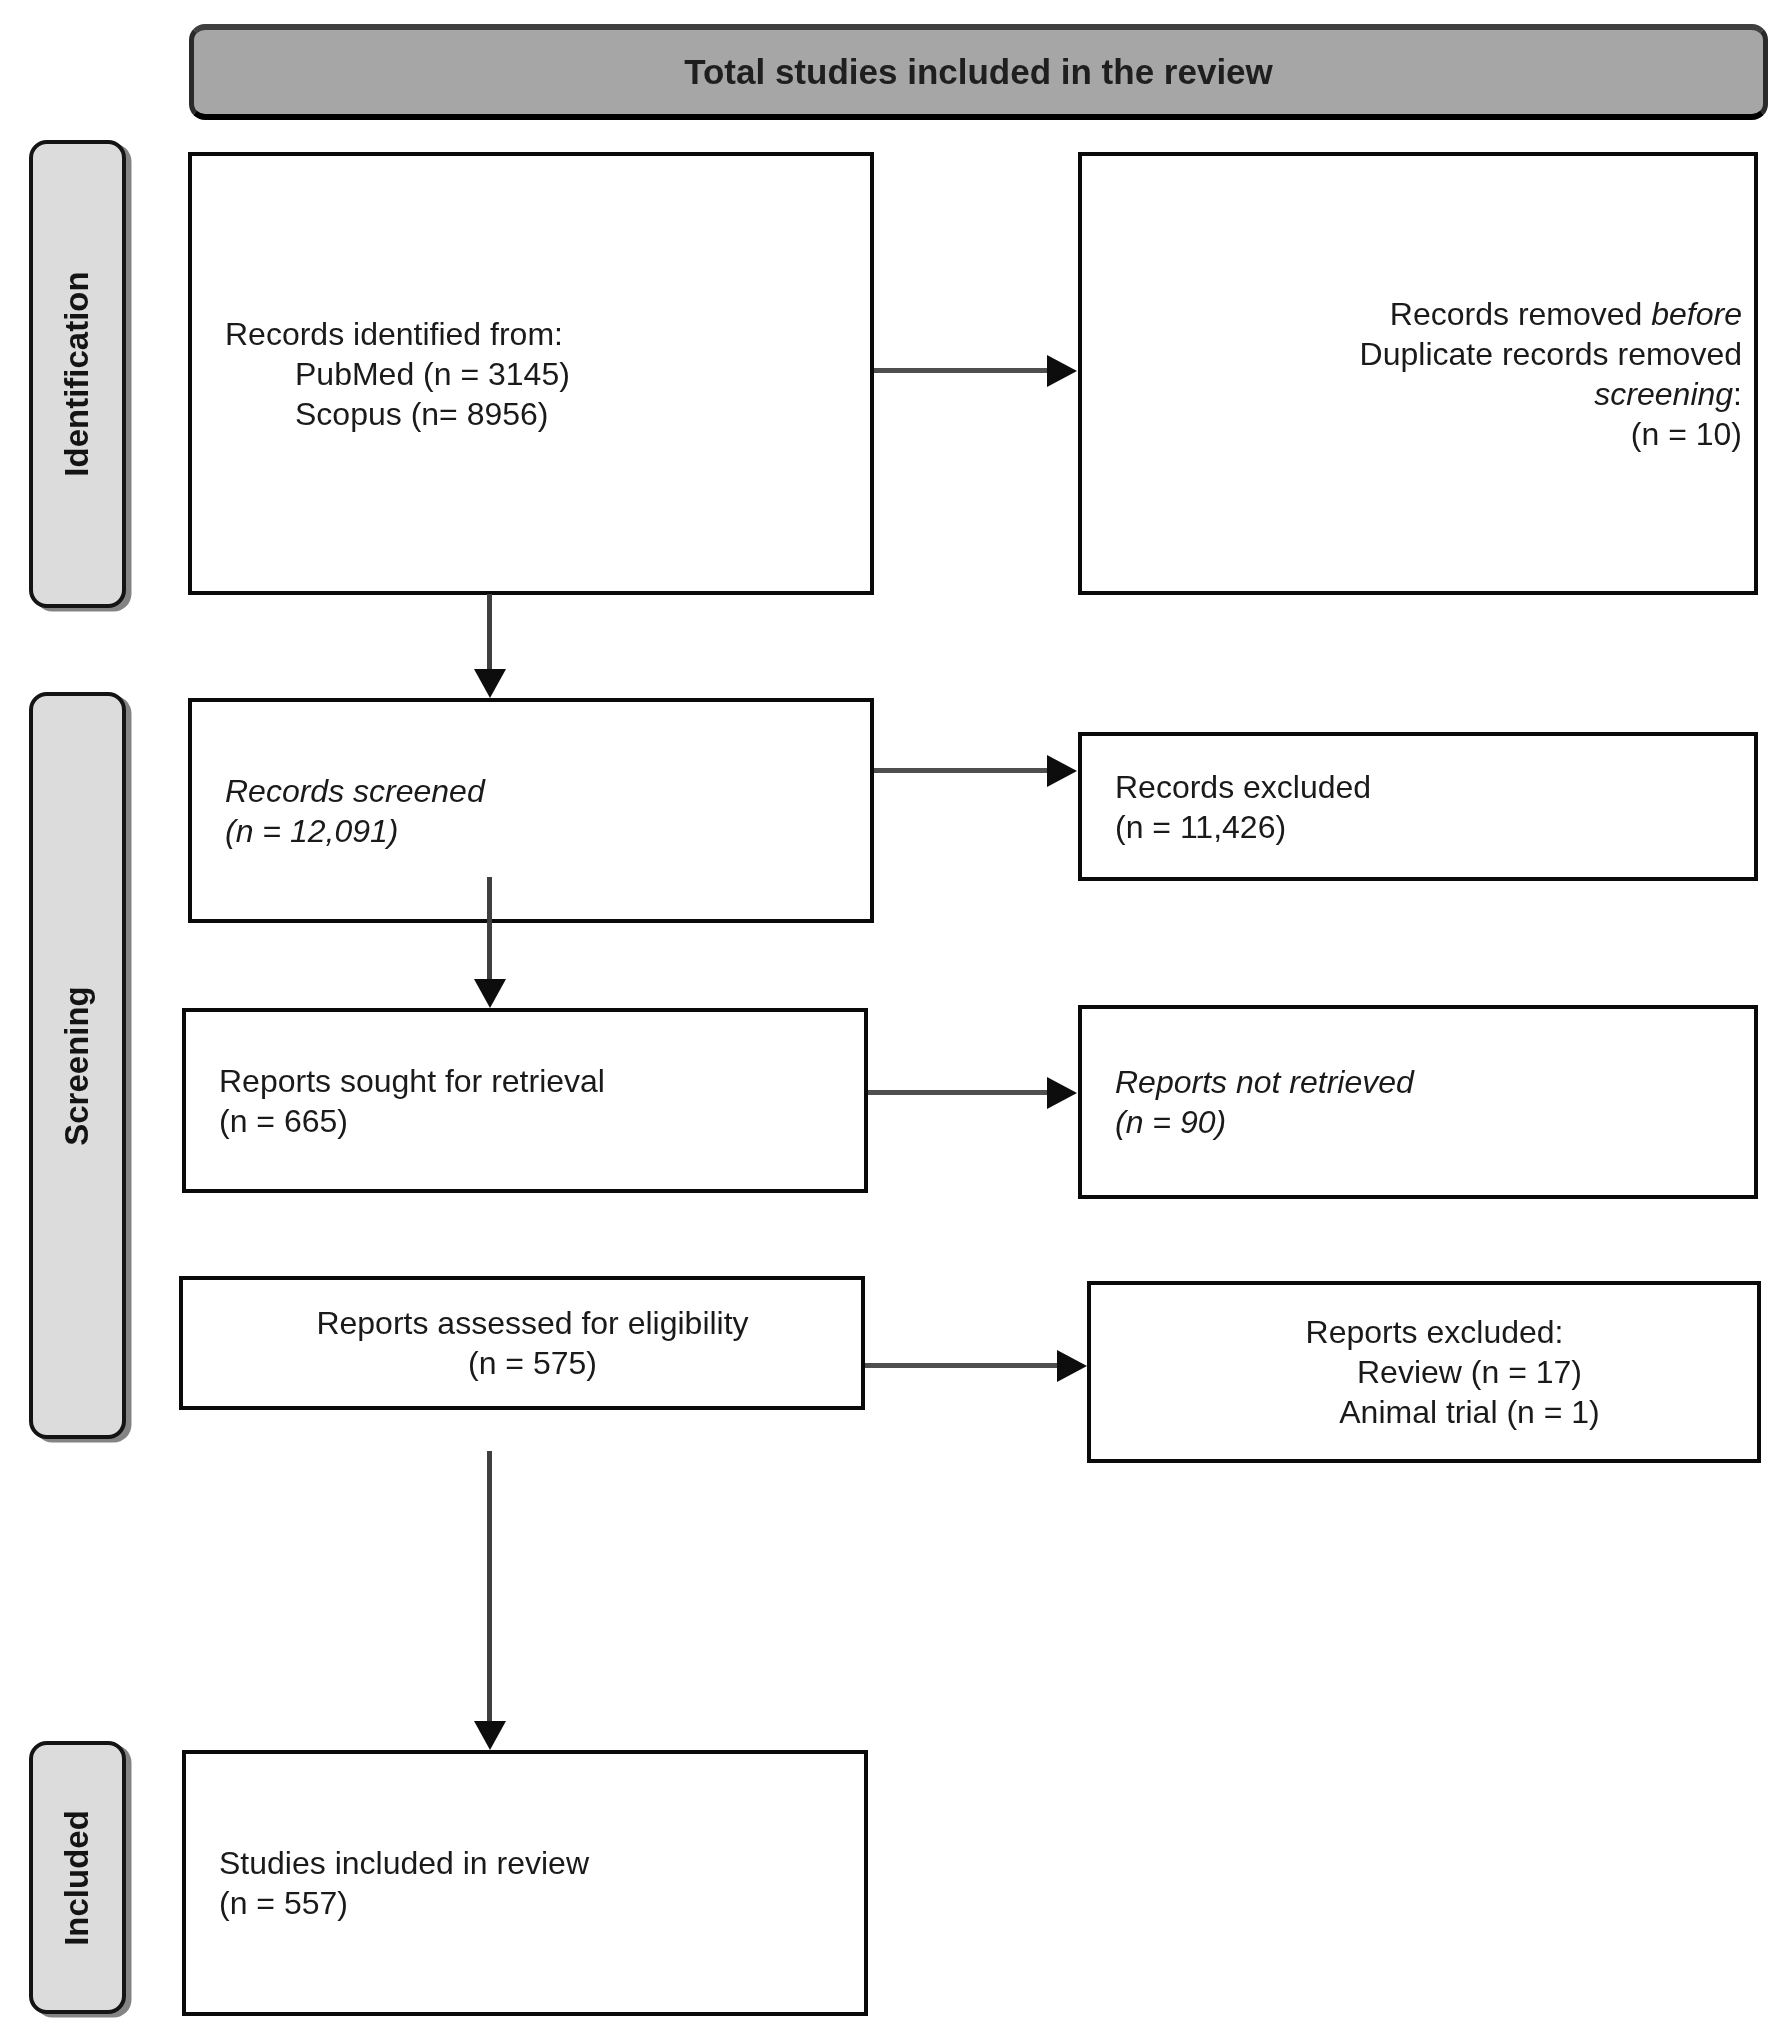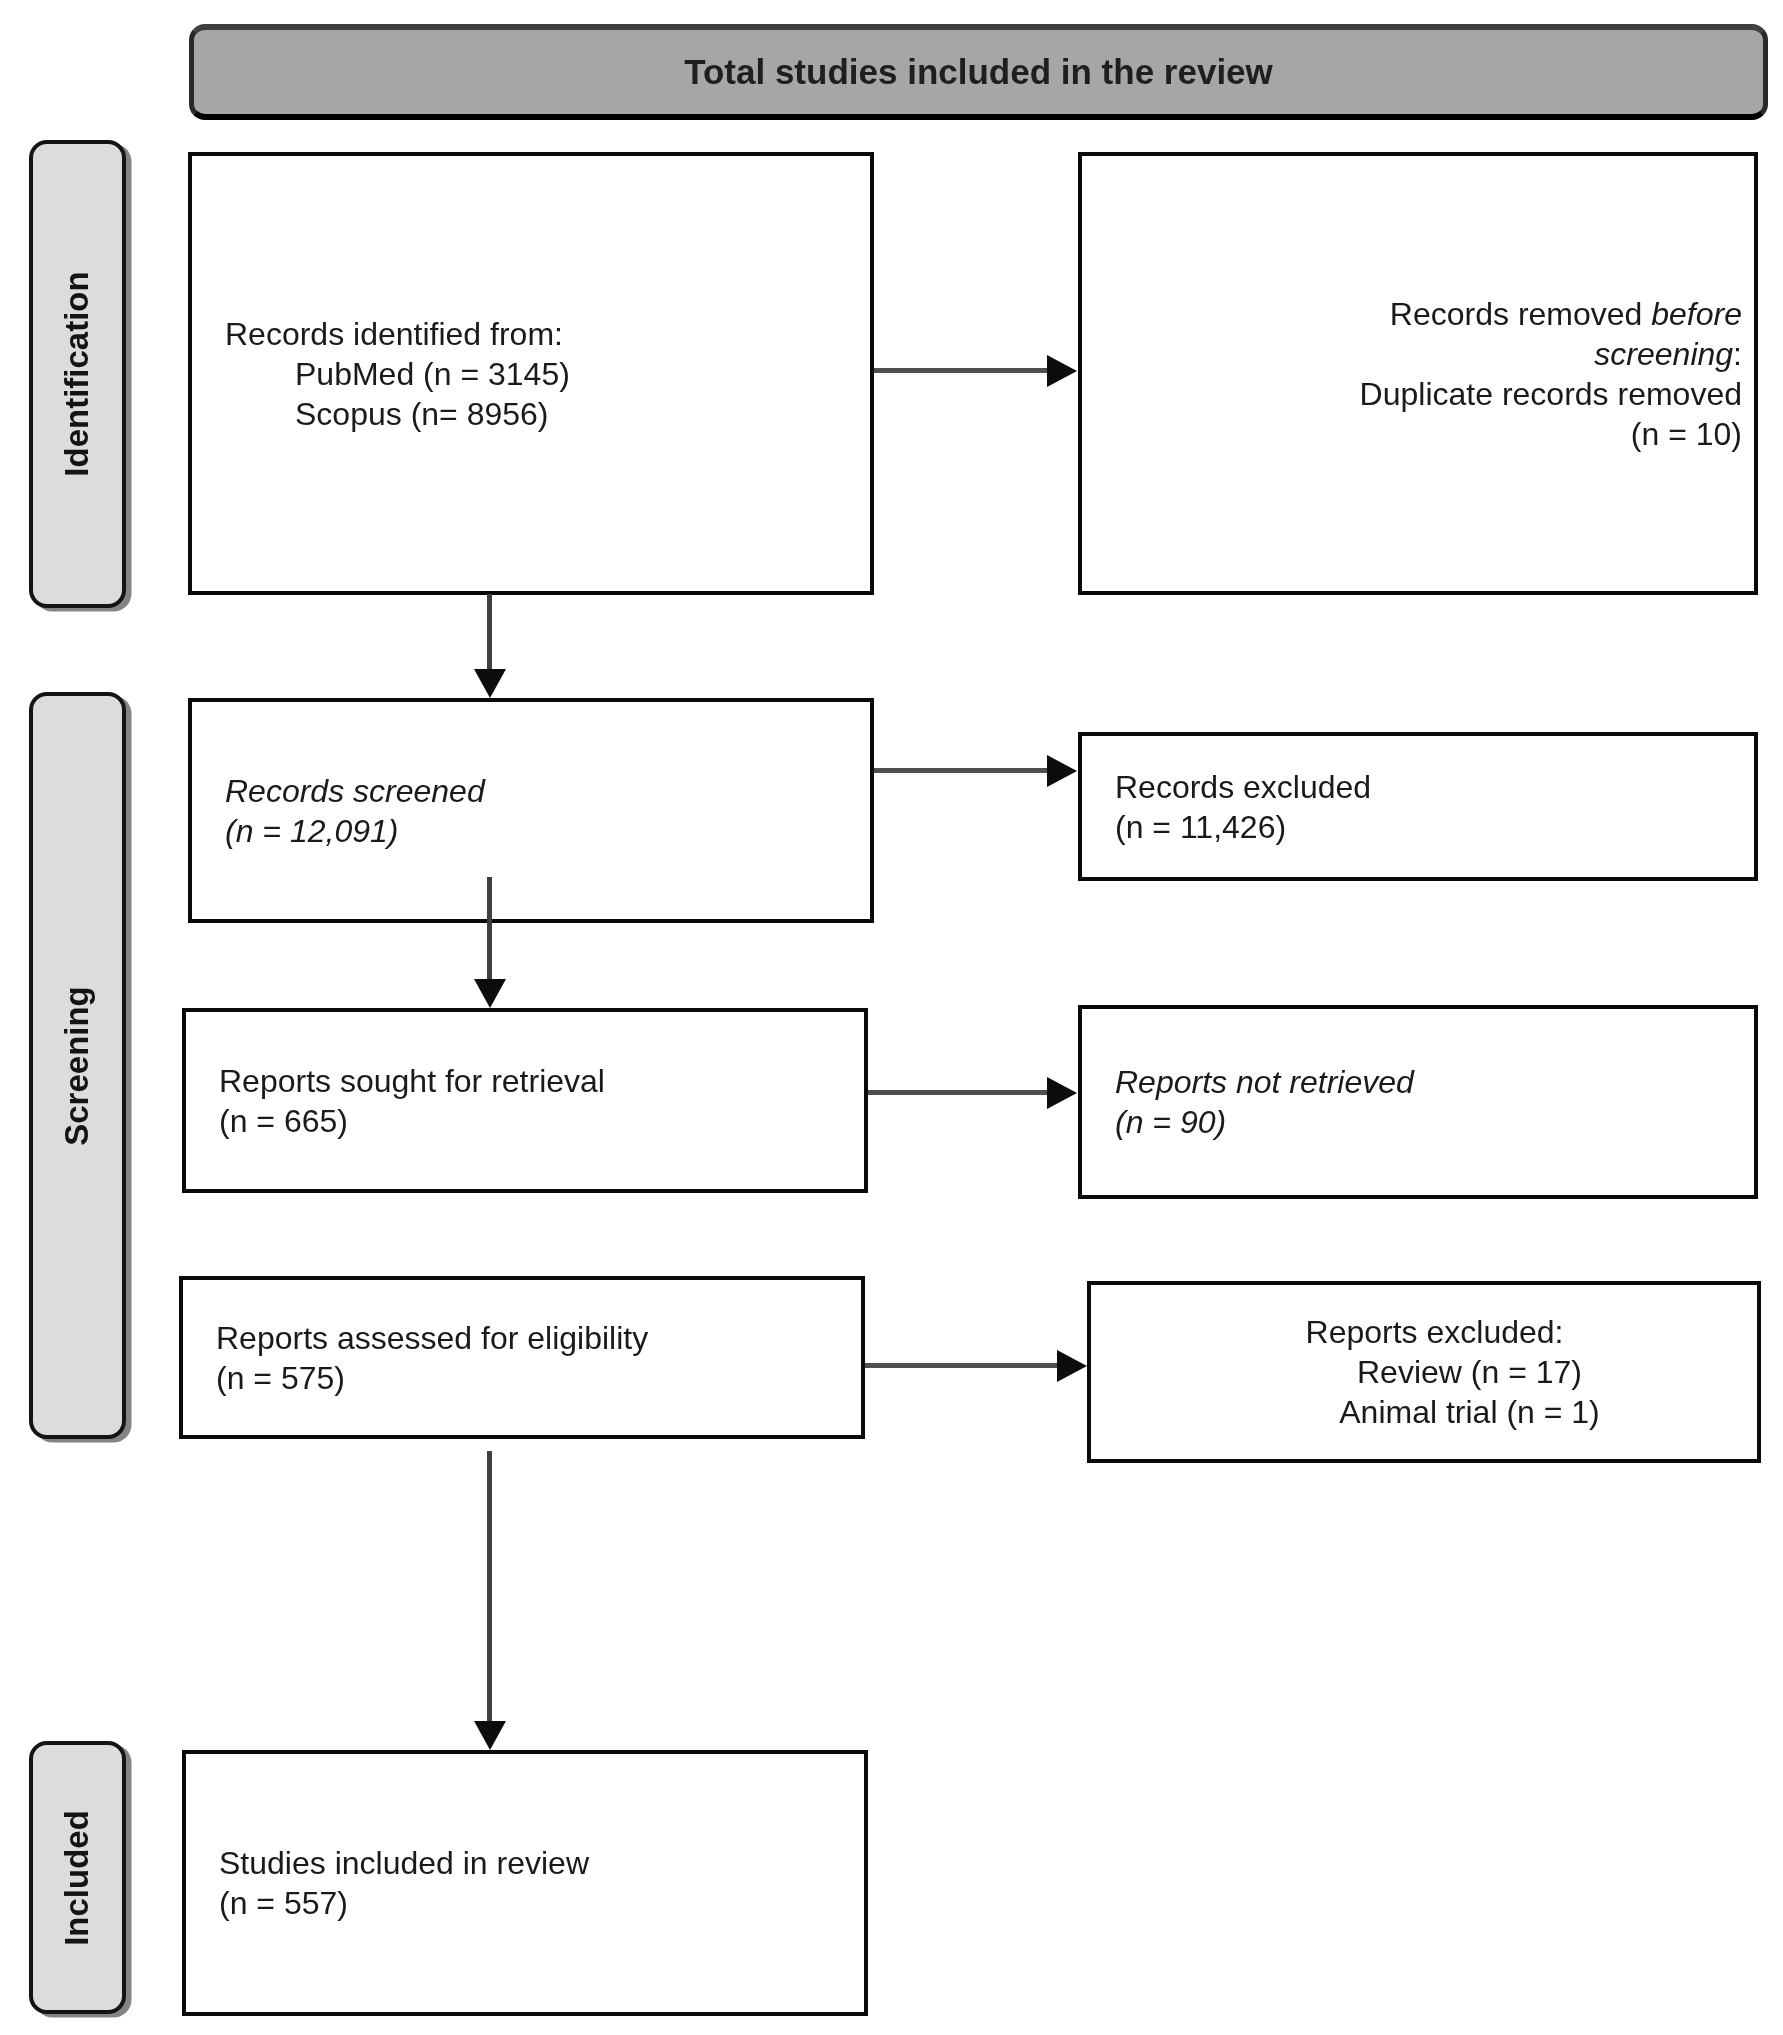--- a/index.html
+++ b/index.html
@@ -94,22 +94,22 @@
   </div>
 
   <div class="fbox" style="left:188px;top:152px;width:686px;height:443px;">
     <div class="line">Records identified from:</div>
     <div class="line indent">PubMed (n = 3145)</div>
     <div class="line indent">Scopus (n= 8956)</div>
   </div>
 
   <div class="fbox" style="left:1078px;top:152px;width:680px;height:443px;align-items:flex-end;">
     <div class="line"><span>Records removed </span><em>before</em></div>
+    <div class="line">Duplicate records removed</div>
     <div class="line"><em>screening</em><span>:</span></div>
-    <div class="line">Duplicate records removed</div>
     <div class="line">(n = 10)</div>
   </div>
 
   <div class="fbox" style="left:188px;top:698px;width:686px;height:225px;font-style:italic;">
     <div class="line">Records screened</div>
     <div class="line">(n = 12,091)</div>
   </div>
 
   <div class="fbox" style="left:1078px;top:732px;width:680px;height:149px;">
     <div class="line">Records excluded</div>
@@ -119,21 +119,21 @@
   <div class="fbox" style="left:182px;top:1008px;width:686px;height:185px;">
     <div class="line">Reports sought for retrieval</div>
     <div class="line">(n = 665)</div>
   </div>
 
   <div class="fbox" style="left:1078px;top:1005px;width:680px;height:194px;font-style:italic;">
     <div class="line">Reports not retrieved</div>
     <div class="line">(n = 90)</div>
   </div>
 
-  <div class="fbox" style="left:179px;top:1276px;width:686px;height:163px;">
+  <div class="fbox" style="left:179px;top:1276px;width:686px;height:134px;text-align:center;">
     <div class="line">Reports assessed for eligibility</div>
     <div class="line">(n = 575)</div>
   </div>
 
   <div class="fbox" style="left:1087px;top:1281px;width:674px;height:182px;text-align:center;">
     <div class="line">Reports excluded:</div>
     <div class="line indent">Review (n = 17)</div>
     <div class="line indent">Animal trial (n = 1)</div>
   </div>
 

